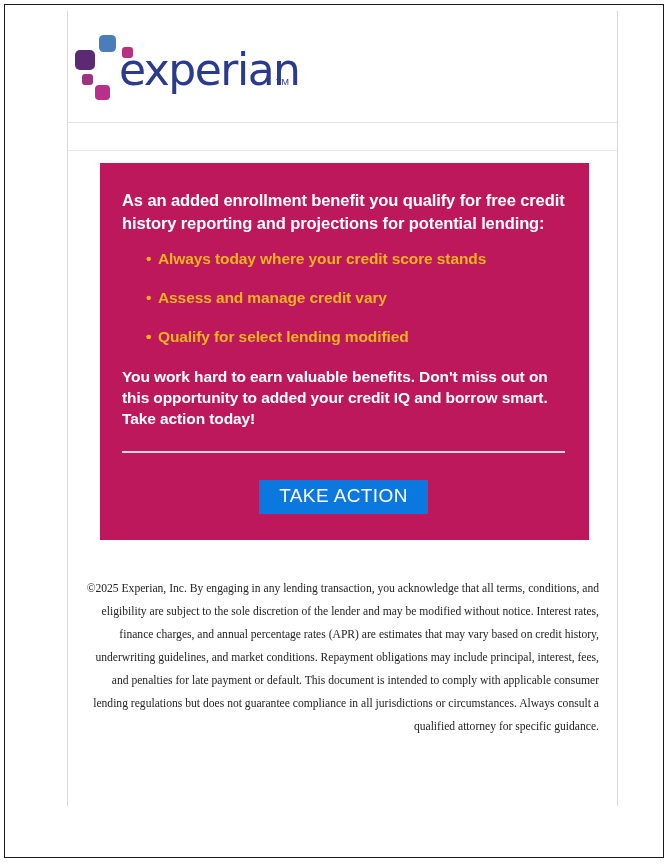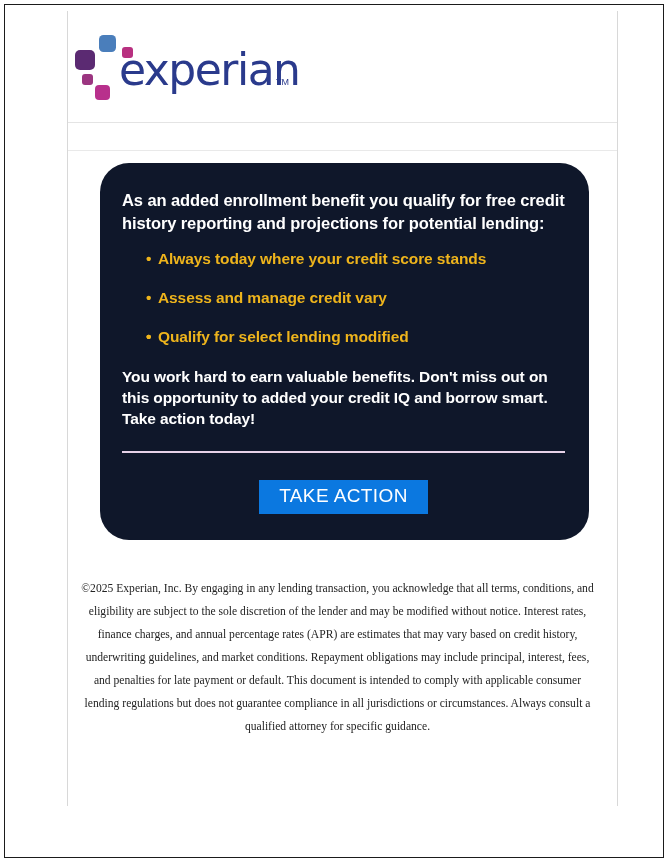--- a/index.html
+++ b/index.html
@@ -63,24 +63,23 @@
     background: #ffffff;
     border-bottom: 1px solid #e9e9e9;
     box-sizing: border-box;
   }
 
   
   .promo-outer {
     padding: 12px 28px 0 32px;
   }
   .promo-panel {
-    background: #0f172a;
+    background: #be185d;
     padding: 26px 24px 0 22px;
     box-sizing: border-box;
-    border-radius: 29px;
   }
   .promo-heading {
     color: #ffffff;
     font-size: 16.5px;
     font-weight: bold;
     line-height: 1.38;
     letter-spacing: -0.1px;
     margin: 0 0 14px 0;
     max-width: 460px;
   }
@@ -141,21 +140,21 @@
   
   .legal-wrap {
     padding: 38px 18px 0 8px;
   }
   .legal-text {
     font-family: "Liberation Serif", serif;
     font-size: 11.6px;
     color: #232323;
     line-height: 1.98;
     margin: 0;
-    text-align: center;
+    text-align: right;
   }
 </style>
 </head>
 <body>
 
 <div class="screen-frame">
 
   <div class="email-card">
 
     <div class="logo-header">

